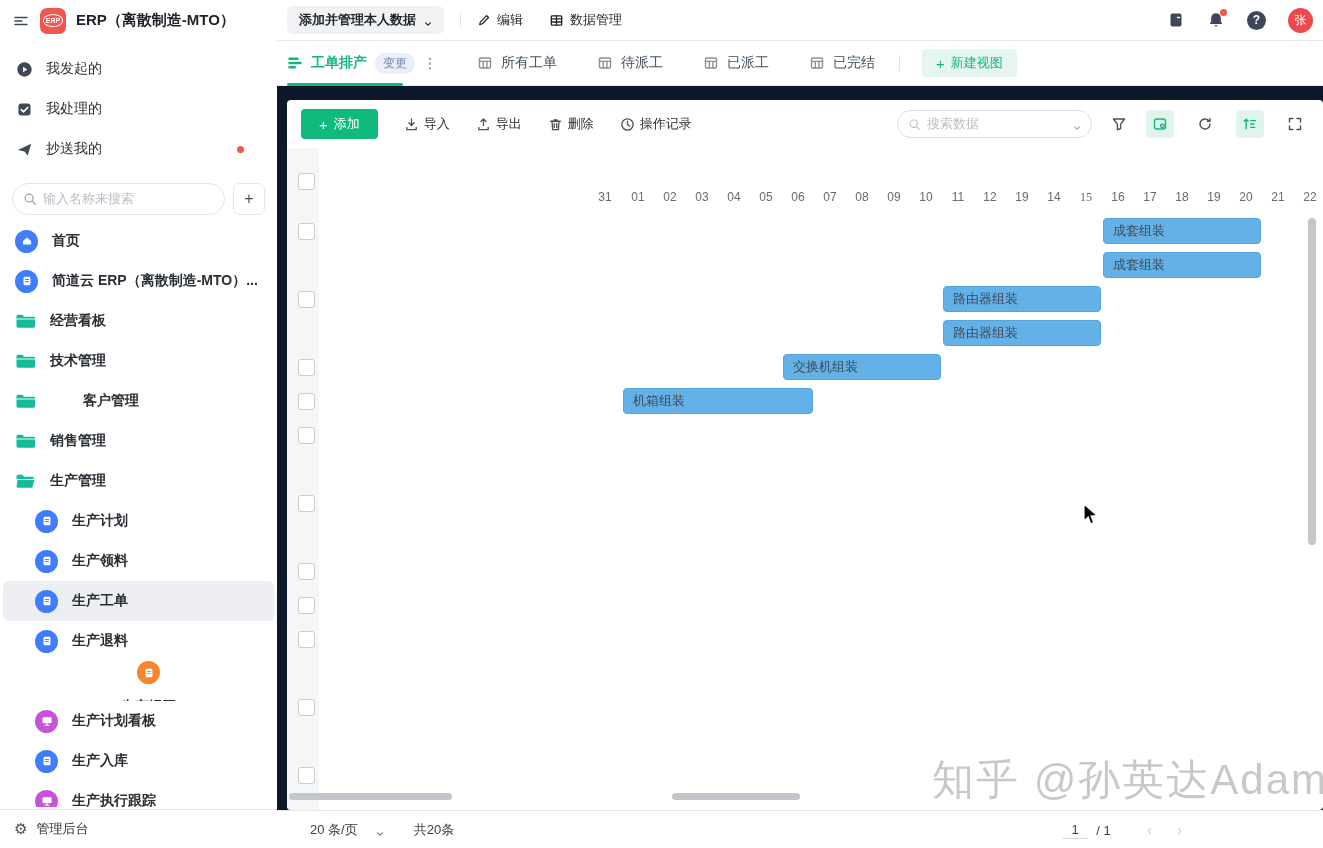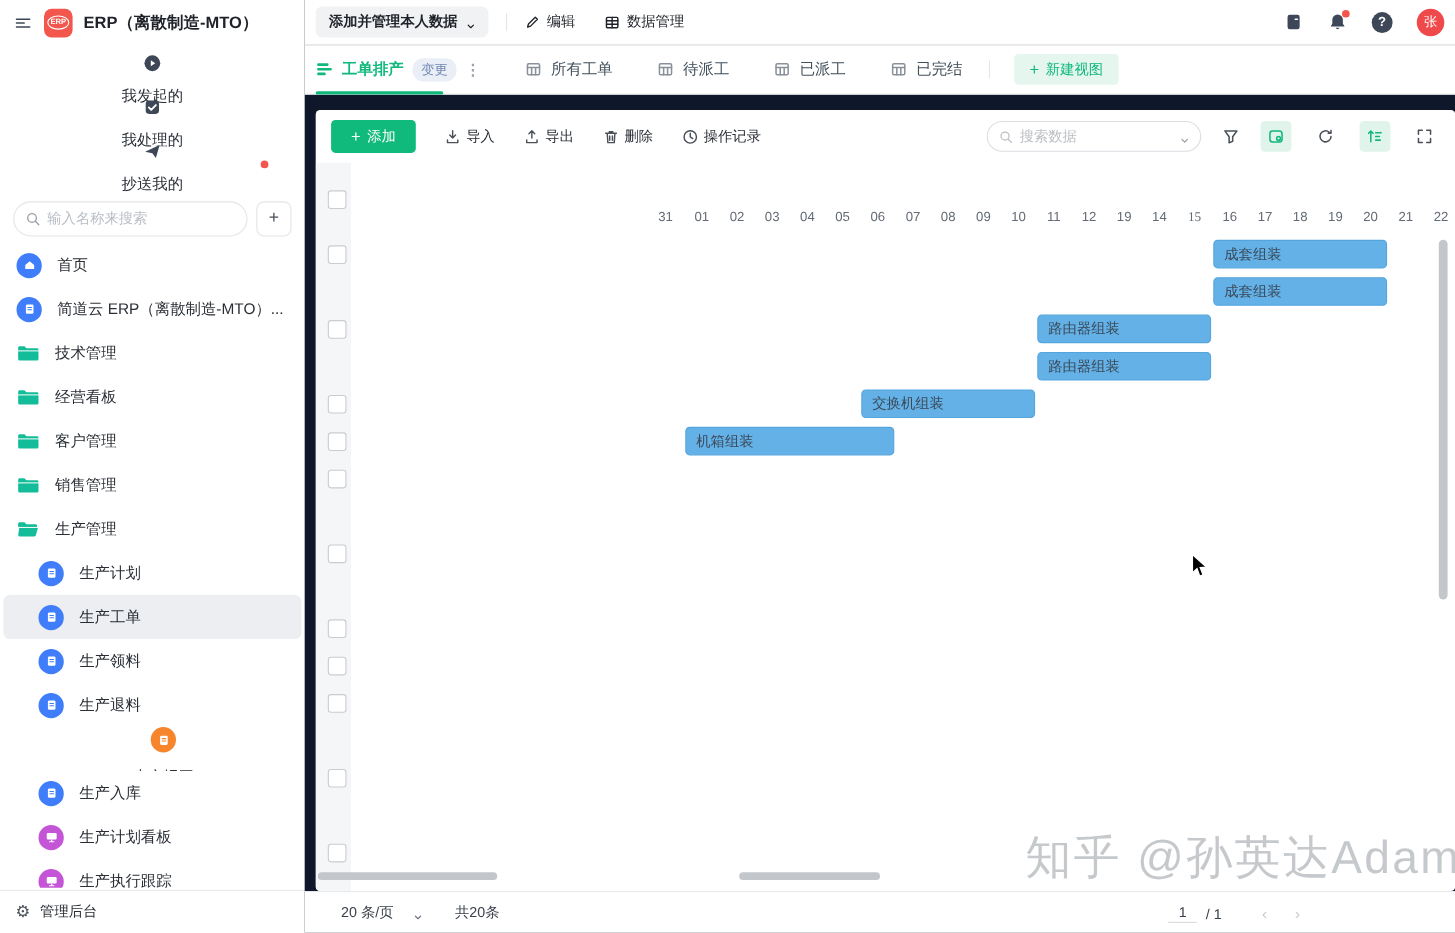--- a/index.html
+++ b/index.html
@@ -9,21 +9,21 @@
   .row{display:flex;align-items:center;}
   .ic{display:inline-flex;align-items:center;justify-content:center;flex:0 0 auto;}
   .ic svg{width:100%;height:100%;fill:none;stroke:currentColor;stroke-width:1.4;stroke-linecap:round;stroke-linejoin:round;}
   .ellip{white-space:nowrap;overflow:hidden;text-overflow:ellipsis;}
   
   #sidebar{left:0;top:0;width:277px;height:848px;border-right:1px solid #e7e8ea;background:#fff;}
   .sb-head{height:41px;padding:0 12px;gap:10px;}
   .logo{width:26px;height:26px;border-radius:7px;display:flex;align-items:center;justify-content:center;color:#fff;}
   .logo span{font-size:7px;font-weight:bold;border:1px solid #fff;border-radius:50%;padding:2px 2px;line-height:1;}
   .sb-title{font-weight:bold;font-size:15px;}
-  .quick{height:40px;padding:0 16px;gap:13px;color:#2a2f36;font-size:14px;position:relative;cursor:pointer;flex-direction:column;}
+  .quick{height:40px;padding:0 16px;gap:13px;color:#2a2f36;font-size:14px;position:relative;cursor:pointer;}
   .quick .ic{width:17px;height:17px;color:#3d4757;}
   .reddot{width:7px;height:7px;border-radius:50%;}
   .sb-search{margin:14px 12px 6px;gap:8px;}
   .sb-input{flex:1;height:30px;border:1px solid #e3e5e8;border-radius:16px;display:flex;align-items:center;padding:0 10px;gap:6px;color:#b9bec6;}
   .sb-plus{width:30px;height:30px;border:1px solid #e3e5e8;border-radius:7px;display:flex;align-items:center;justify-content:center;color:#4a5058;font-size:16px;}
   .nav-item{height:40px;display:flex;align-items:center;gap:14px;padding:0 12px;margin:0 3px;border-radius:6px;font-size:14px;color:#2a2f36;cursor:pointer;}
   .nav-item.sel{background:#eceef1;}
   .nav-item .circ{width:23px;height:23px;border-radius:50%;display:flex;align-items:center;justify-content:center;}
   .nav-item .fold{width:21px;height:18px;}
   .sb-foot{left:0;bottom:0;width:277px;height:38px;border-top:1px solid #e7e8ea;display:flex;align-items:center;gap:9px;padding:0 14px;font-size:13px;color:#2a2f36;background:#fff;}
@@ -115,21 +115,21 @@
           <svg viewBox="0 0 16 16">
               <circle cx="7" cy="7" r="4.5"></circle>
               <path d="M10.5 10.5L14 14"></path>
             </svg>
         </span>
         <span>输入名称来搜索</span>
       </div>
       <div class="sb-plus">+</div>
     </div>
 
-    <div id="navlist" style="overflow:hidden;height:586px;">
+    <div id="navlist" style="overflow:hidden;height:586px;font-weight:bold;">
         <div class="nav-item">
           <span class="circ" style="background: rgb(63, 125, 250);">
             <svg viewBox="0 0 16 16" style="width:12px;height:12px;">
               <path d="M2.6 8L8 3.4 13.4 8v4.8H2.6z" fill="#fff" stroke="none"></path>
             </svg>
           </span>
           <span class="ellip" style="flex: 1 1 0%;">首页</span>
         </div>
         <div class="nav-item">
           <span class="circ" style="background: rgb(63, 125, 250);">
@@ -140,39 +140,39 @@
           </span>
           <span class="ellip" style="flex: 1 1 0%;">简道云 ERP（离散制造-MTO）...</span>
         </div>
         <div class="nav-item">
           <span class="ic fold">
             <svg viewBox="0 0 21 18">
               <path d="M1.5 4.2c0-.8.6-1.4 1.4-1.4h4.3l1.9 1.9h9.5c.8 0 1.4.6 1.4 1.4v8.2c0 .8-.6 1.4-1.4 1.4H2.9c-.8 0-1.4-.6-1.4-1.4z" fill="#14bd9a" stroke="none"></path>
               <path d="M1.5 7h18.5" stroke="#fff" stroke-width=".9"></path>
             </svg>
           </span>
-          <span class="ellip" style="flex: 1 1 0%;">技术管理</span>
+          <span class="ellip" style="flex: 1 1 0%;">经营看板</span>
         </div>
         <div class="nav-item">
           <span class="ic fold">
             <svg viewBox="0 0 21 18">
               <path d="M1.5 4.2c0-.8.6-1.4 1.4-1.4h4.3l1.9 1.9h9.5c.8 0 1.4.6 1.4 1.4v8.2c0 .8-.6 1.4-1.4 1.4H2.9c-.8 0-1.4-.6-1.4-1.4z" fill="#14bd9a" stroke="none"></path>
               <path d="M1.5 7h18.5" stroke="#fff" stroke-width=".9"></path>
             </svg>
           </span>
-          <span class="ellip" style="flex: 1 1 0%;">经营看板</span>
+          <span class="ellip" style="flex: 1 1 0%;">技术管理</span>
         </div>
         <div class="nav-item">
           <span class="ic fold">
             <svg viewBox="0 0 21 18">
               <path d="M1.5 4.2c0-.8.6-1.4 1.4-1.4h4.3l1.9 1.9h9.5c.8 0 1.4.6 1.4 1.4v8.2c0 .8-.6 1.4-1.4 1.4H2.9c-.8 0-1.4-.6-1.4-1.4z" fill="#14bd9a" stroke="none"></path>
               <path d="M1.5 7h18.5" stroke="#fff" stroke-width=".9"></path>
             </svg>
           </span>
-          <span class="ellip" style="flex: 1 1 0%;">客户管理</span>
+          <span class="ellip" style="flex: 1 1 0%; margin-left: 33px;">客户管理</span>
         </div>
         <div class="nav-item">
           <span class="ic fold">
             <svg viewBox="0 0 21 18">
               <path d="M1.5 4.2c0-.8.6-1.4 1.4-1.4h4.3l1.9 1.9h9.5c.8 0 1.4.6 1.4 1.4v8.2c0 .8-.6 1.4-1.4 1.4H2.9c-.8 0-1.4-.6-1.4-1.4z" fill="#14bd9a" stroke="none"></path>
               <path d="M1.5 7h18.5" stroke="#fff" stroke-width=".9"></path>
             </svg>
           </span>
           <span class="ellip" style="flex: 1 1 0%;">销售管理</span>
         </div>
@@ -188,73 +188,73 @@
         </div>
         <div class="nav-item" style="padding-left: 32px;">
           <span class="circ" style="background: rgb(63, 125, 250);">
             <svg viewBox="0 0 16 16" style="width:12px;height:12px;">
               <rect x="3.4" y="2.4" width="9.2" height="11.2" rx="1.6" fill="#fff" stroke="none"></rect>
               <path d="M5.8 6h4.4M5.8 8.8h4.4" stroke="#3f7dfa" stroke-width="1.3" fill="none" stroke-linecap="round"></path>
             </svg>
           </span>
           <span class="ellip" style="flex: 1 1 0%;">生产计划</span>
         </div>
+        <div class="nav-item" style="padding-left: 32px;">
+          <span class="circ" style="background: rgb(63, 125, 250);">
+            <svg viewBox="0 0 16 16" style="width:12px;height:12px;">
+              <rect x="3.4" y="2.4" width="9.2" height="11.2" rx="1.6" fill="#fff" stroke="none"></rect>
+              <path d="M5.8 6h4.4M5.8 8.8h4.4" stroke="#3f7dfa" stroke-width="1.3" fill="none" stroke-linecap="round"></path>
+            </svg>
+          </span>
+          <span class="ellip" style="flex: 1 1 0%;">生产领料</span>
+        </div>
         <div class="nav-item sel" style="padding-left: 32px;">
           <span class="circ" style="background: rgb(63, 125, 250);">
             <svg viewBox="0 0 16 16" style="width:12px;height:12px;">
               <rect x="3.4" y="2.4" width="9.2" height="11.2" rx="1.6" fill="#fff" stroke="none"></rect>
               <path d="M5.8 6h4.4M5.8 8.8h4.4" stroke="#3f7dfa" stroke-width="1.3" fill="none" stroke-linecap="round"></path>
             </svg>
           </span>
           <span class="ellip" style="flex: 1 1 0%;">生产工单</span>
-        </div>
-        <div class="nav-item" style="padding-left: 32px;">
-          <span class="circ" style="background: rgb(63, 125, 250);">
-            <svg viewBox="0 0 16 16" style="width:12px;height:12px;">
-              <rect x="3.4" y="2.4" width="9.2" height="11.2" rx="1.6" fill="#fff" stroke="none"></rect>
-              <path d="M5.8 6h4.4M5.8 8.8h4.4" stroke="#3f7dfa" stroke-width="1.3" fill="none" stroke-linecap="round"></path>
-            </svg>
-          </span>
-          <span class="ellip" style="flex: 1 1 0%;">生产领料</span>
         </div>
         <div class="nav-item" style="padding-left: 32px;">
           <span class="circ" style="background: rgb(63, 125, 250);">
             <svg viewBox="0 0 16 16" style="width:12px;height:12px;">
               <rect x="3.4" y="2.4" width="9.2" height="11.2" rx="1.6" fill="#fff" stroke="none"></rect>
               <path d="M5.8 6h4.4M5.8 8.8h4.4" stroke="#3f7dfa" stroke-width="1.3" fill="none" stroke-linecap="round"></path>
             </svg>
           </span>
           <span class="ellip" style="flex: 1 1 0%;">生产退料</span>
         </div>
         <div class="nav-item" style="padding-left: 32px; flex-direction: column;">
           <span class="circ" style="background: rgb(246, 133, 43);">
             <svg viewBox="0 0 16 16" style="width:12px;height:12px;">
               <rect x="3.4" y="2.4" width="9.2" height="11.2" rx="1.6" fill="#fff" stroke="none"></rect>
               <path d="M5.8 6h4.4M5.8 8.8h4.4" stroke="#f6852b" stroke-width="1.3" fill="none" stroke-linecap="round"></path>
             </svg>
           </span>
           <span class="ellip" style="flex: 1 1 0%;">生产报工</span>
         </div>
         <div class="nav-item" style="padding-left: 32px;">
-          <span class="circ" style="background: rgb(63, 125, 250);">
-            <svg viewBox="0 0 16 16" style="width:12px;height:12px;">
-              <rect x="3.4" y="2.4" width="9.2" height="11.2" rx="1.6" fill="#fff" stroke="none"></rect>
-              <path d="M5.8 6h4.4M5.8 8.8h4.4" stroke="#3f7dfa" stroke-width="1.3" fill="none" stroke-linecap="round"></path>
-            </svg>
-          </span>
-          <span class="ellip" style="flex: 1 1 0%;">生产入库</span>
-        </div>
-        <div class="nav-item" style="padding-left: 32px;">
           <span class="circ" style="background: rgb(196, 85, 214);">
             <svg viewBox="0 0 16 16" style="width:12px;height:12px;">
               <rect x="2" y="3" width="12" height="8" rx="1.4" fill="#fff" stroke="none"></rect>
               <path d="M8 11.4v2M5.4 13.6h5.2" stroke="#fff" stroke-width="1.4" fill="none" stroke-linecap="round"></path>
             </svg>
           </span>
           <span class="ellip" style="flex: 1 1 0%;">生产计划看板</span>
+        </div>
+        <div class="nav-item" style="padding-left: 32px;">
+          <span class="circ" style="background: rgb(63, 125, 250);">
+            <svg viewBox="0 0 16 16" style="width:12px;height:12px;">
+              <rect x="3.4" y="2.4" width="9.2" height="11.2" rx="1.6" fill="#fff" stroke="none"></rect>
+              <path d="M5.8 6h4.4M5.8 8.8h4.4" stroke="#3f7dfa" stroke-width="1.3" fill="none" stroke-linecap="round"></path>
+            </svg>
+          </span>
+          <span class="ellip" style="flex: 1 1 0%;">生产入库</span>
         </div>
         <div class="nav-item" style="padding-left: 32px;">
           <span class="circ" style="background: rgb(196, 85, 214);">
             <svg viewBox="0 0 16 16" style="width:12px;height:12px;">
               <rect x="2" y="3" width="12" height="8" rx="1.4" fill="#fff" stroke="none"></rect>
               <path d="M8 11.4v2M5.4 13.6h5.2" stroke="#fff" stroke-width="1.4" fill="none" stroke-linecap="round"></path>
             </svg>
           </span>
           <span class="ellip" style="flex: 1 1 0%;">生产执行跟踪</span>
         </div>

